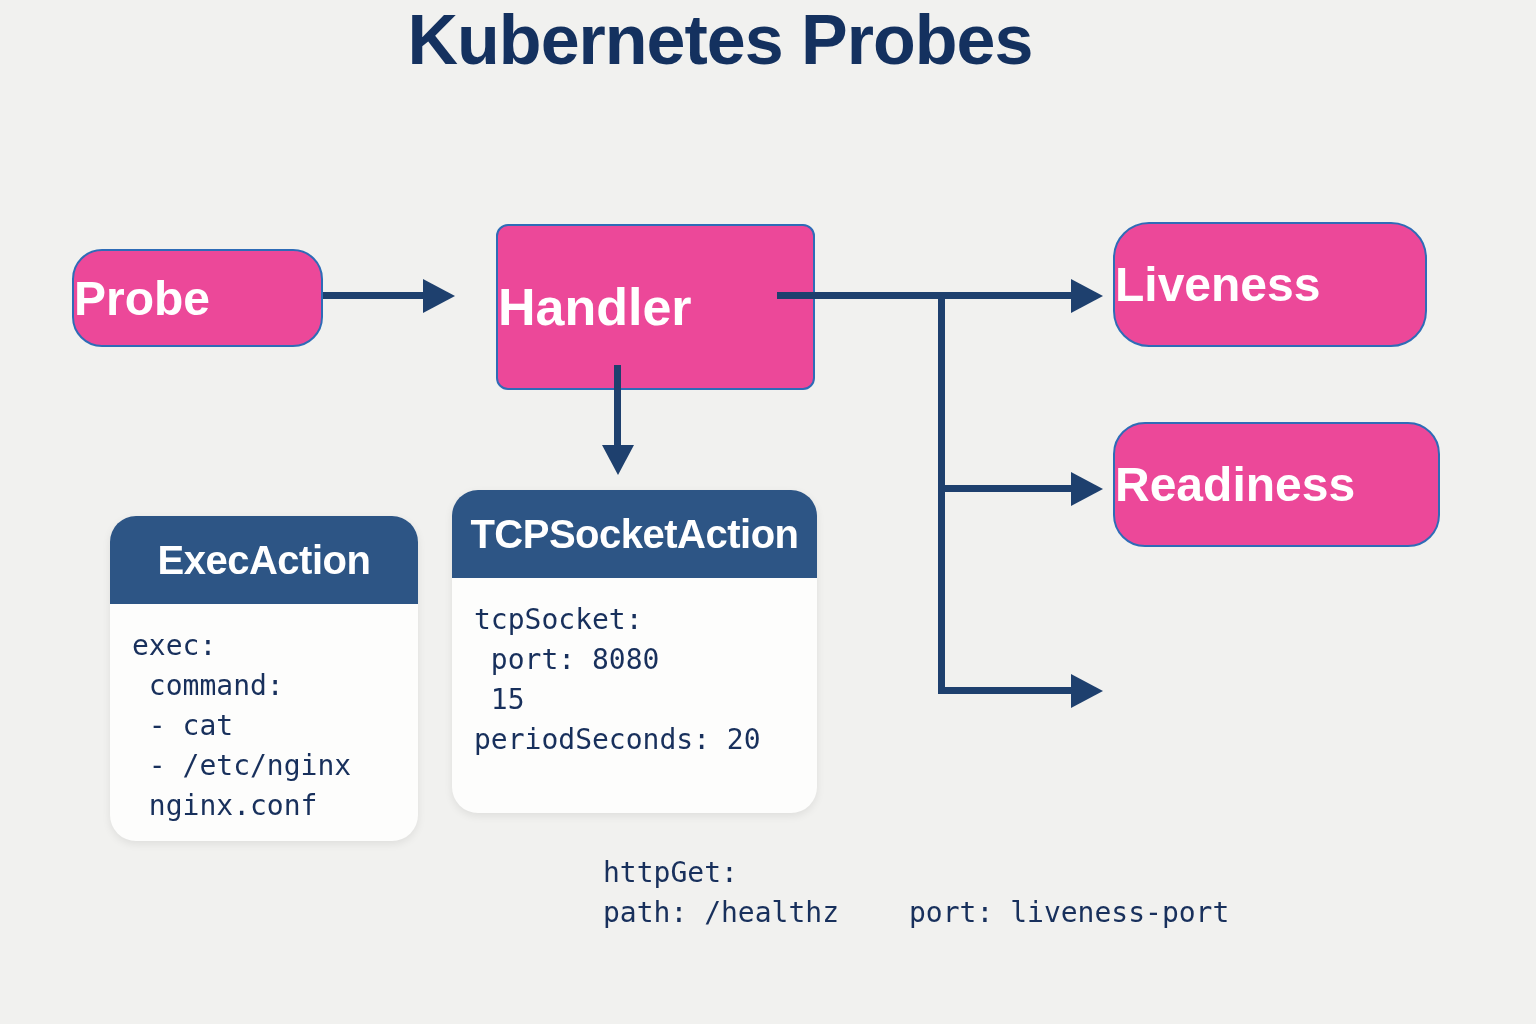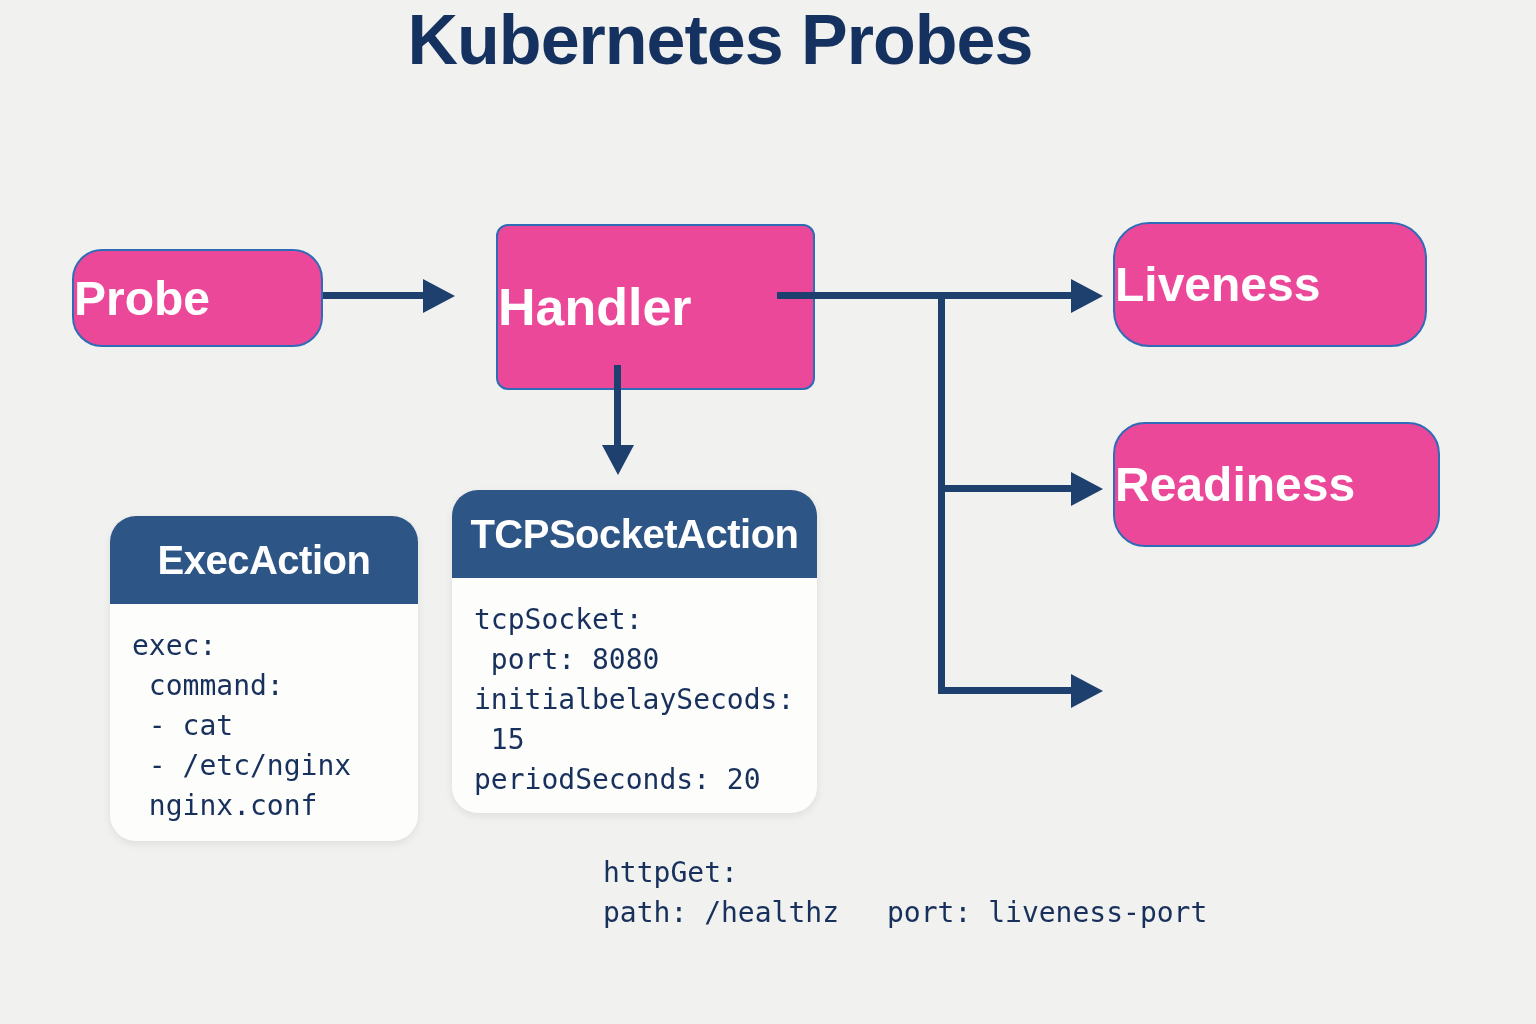--- a/index.html
+++ b/index.html
@@ -85,21 +85,21 @@
     color:#18305c;
   }
   .code-line { white-space:pre; }
 
   .httpget-note {
     position:absolute; left:603px; top:853px;
     font-family:"DejaVu Sans Mono", monospace;
     font-size:28px; line-height:40px;
     color:#18305c;
   }
-  .httpget-line2 { display:flex; gap:48px; }
+  .httpget-line2 { display:flex; gap:70px; }
   .httpget-line2 span { white-space:pre; }
 </style>
 </head>
 <body>
 
 <div class="stage">
 
   <div class="page-title">Kubernetes Probes</div>
 
   <div class="node node-probe">
@@ -140,21 +140,20 @@
       <div class="code-line"> - /etc/nginx</div>
       <div class="code-line"> nginx.conf</div>
     </div>
   </div>
 
   <div class="card card-tcp">
     <div class="card-header">TCPSocketAction</div>
     <div class="card-body">
       <div class="code-line">tcpSocket:</div>
       <div class="code-line"> port: 8080</div>
-      <div class="code-line">initialbelaySecods:</div>
       <div class="code-line"> 15</div>
       <div class="code-line">periodSeconds: 20</div>
     </div>
   </div>
 
   <div class="httpget-note">
     <div class="code-line">httpGet:</div>
     <div class="httpget-line2">
       <span>path: /healthz</span>
       <span>port: liveness-port</span>

